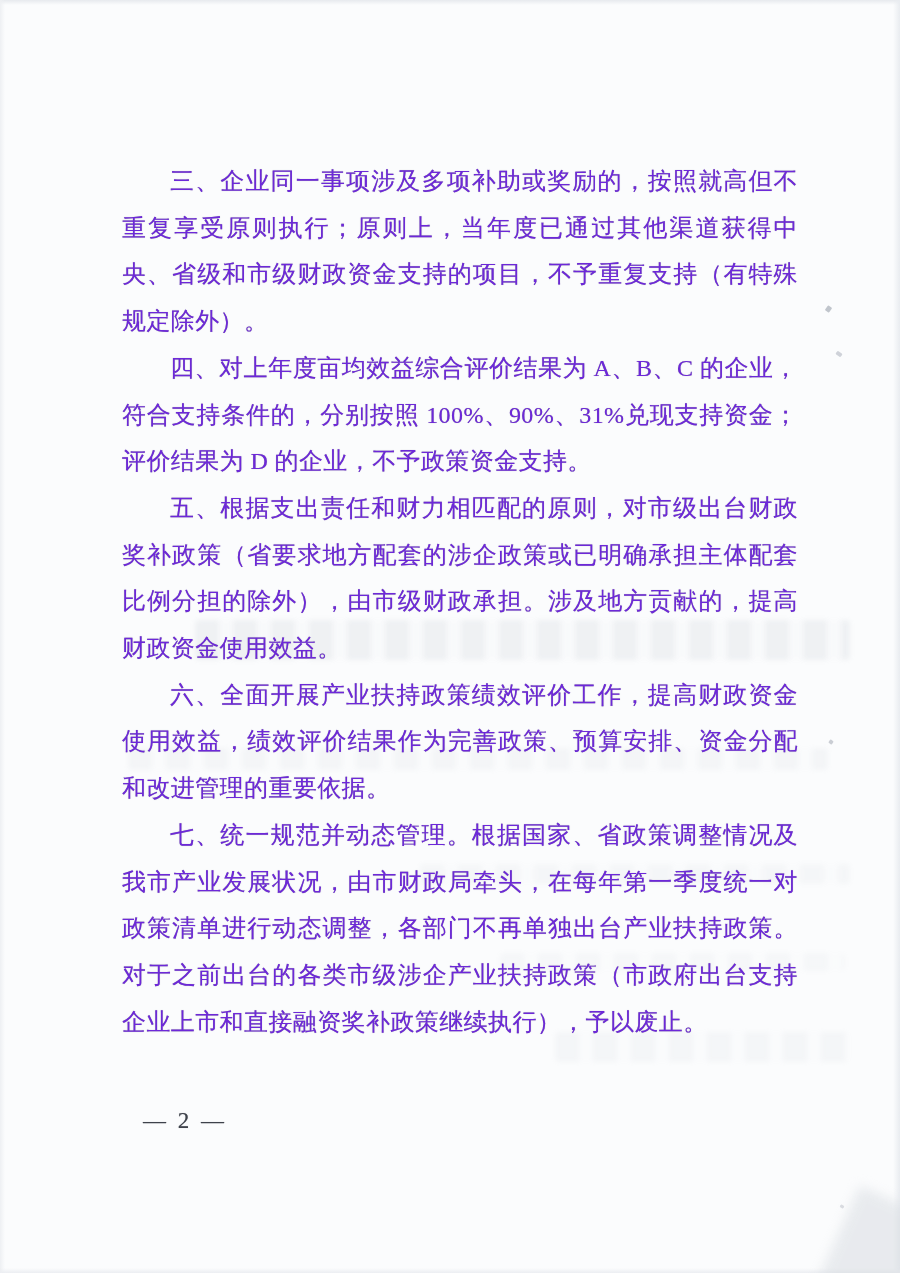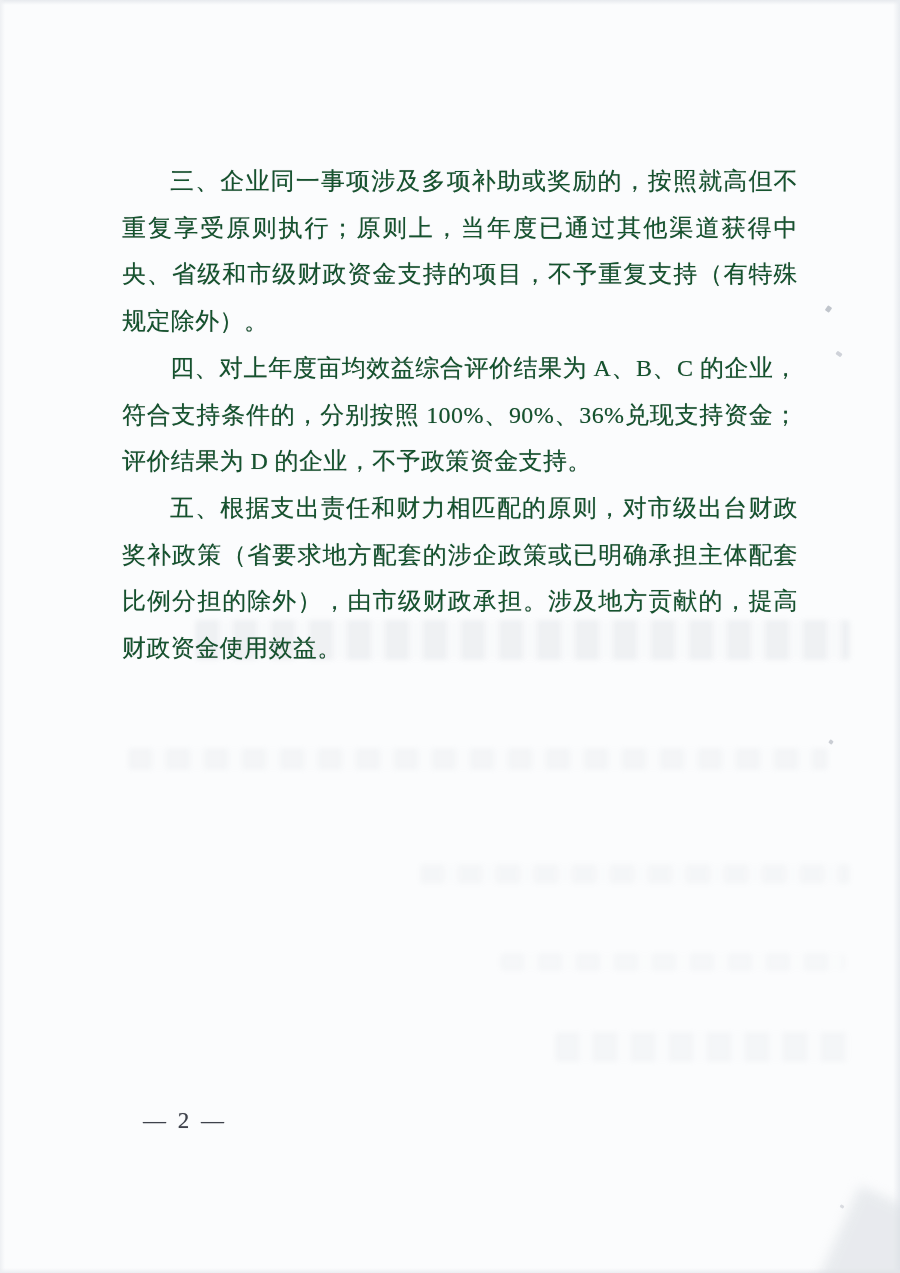--- a/index.html
+++ b/index.html
@@ -38,21 +38,21 @@
     background: #d9dde2;
     transform: rotate(24deg);
     filter: blur(6px);
     opacity: .55;
   }
   .text-block {
     position: absolute;
     left: 122px;
     top: 158px;
     width: 676px;
-    color: #14532d;
+    color: #6d28d9;
     font-size: 24px;
     line-height: 46.7px;
     text-align: justify;
     text-justify: inter-ideograph;
     letter-spacing: 0.4px;
     text-shadow: 0 0 0.7px rgba(56,60,69,0.55);
   }
   .text-block p {
     margin: 0;
     text-indent: 2em;
@@ -114,19 +114,21 @@
   <div class="bleed b4"></div>
   <div class="bleed b5"></div>
 
   <div class="speck s1"></div>
   <div class="speck s2"></div>
   <div class="speck s3"></div>
   <div class="speck s4"></div>
 
   <div class="text-block">
     <p>三、企业同一事项涉及多项补助或奖励的，按照就高但不重复享受原则执行；原则上，当年度已通过其他渠道获得中央、省级和市级财政资金支持的项目，不予重复支持（有特殊规定除外）。</p>
-    <p>四、对上年度亩均效益综合评价结果为 A、B、C 的企业，符合支持条件的，分别按照 100%、90%、36%兑现支持资金；评价结果为 D 的企业，不予政策资金支持。</p>
+    <p>四、对上年度亩均效益综合评价结果为 A、B、C 的企业，符合支持条件的，分别按照 100%、90%、31%兑现支持资金；评价结果为 D 的企业，不予政策资金支持。</p>
     <p>五、根据支出责任和财力相匹配的原则，对市级出台财政奖补政策（省要求地方配套的涉企政策或已明确承担主体配套比例分担的除外），由市级财政承担。涉及地方贡献的，提高财政资金使用效益。</p>
+    <p>六、全面开展产业扶持政策绩效评价工作，提高财政资金使用效益，绩效评价结果作为完善政策、预算安排、资金分配和改进管理的重要依据。</p>
+    <p>七、统一规范并动态管理。根据国家、省政策调整情况及我市产业发展状况，由市财政局牵头，在每年第一季度统一对政策清单进行动态调整，各部门不再单独出台产业扶持政策。对于之前出台的各类市级涉企产业扶持政策（市政府出台支持企业上市和直接融资奖补政策继续执行），予以废止。</p>
   </div>
 
   <div class="page-number">— 2 —</div>
 
 </div>
 
 </body></html>

